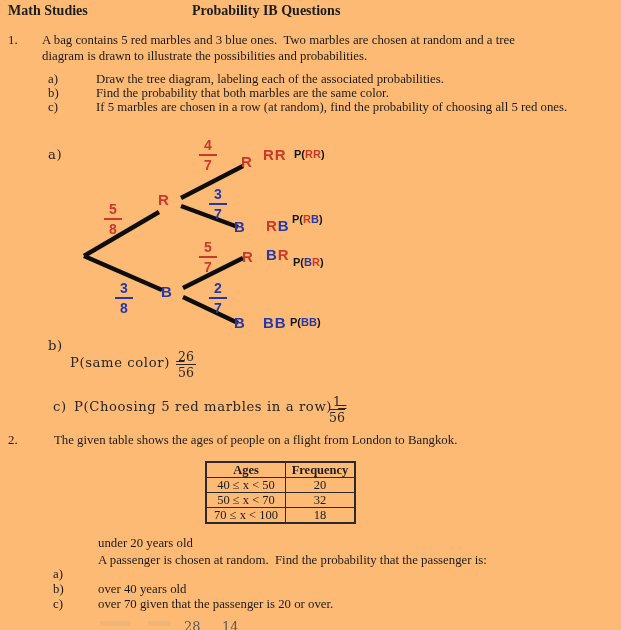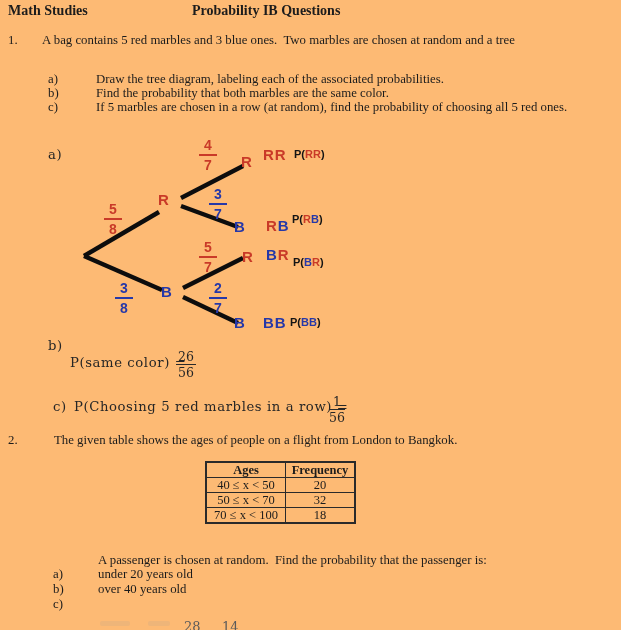--- a/index.html
+++ b/index.html
@@ -51,20 +51,21 @@
     <line x1="181" y1="206" x2="238" y2="227" stroke="#0d0d0d" stroke-width="4.4"></line>
     <line x1="183" y1="288" x2="243" y2="258" stroke="#0d0d0d" stroke-width="4.4"></line>
     <line x1="183" y1="297" x2="238" y2="323" stroke="#0d0d0d" stroke-width="4.4"></line>
   </svg>
 
   <div class="t hdr" style="left:8px;top:3px">Math Studies</div>
   <div class="t hdr" style="left:192px;top:3px">Probability IB Questions</div>
 
   <div class="t" style="left:8px;top:33px">1.</div>
   <div class="t" style="left:42px;top:33px">A bag contains 5 red marbles and 3 blue ones.  Two marbles are chosen at random and a tree</div>
+  <div class="t" style="left:42px;top:49px">diagram is drawn to illustrate the possibilities and probabilities.</div>
 
   <div class="t" style="left:48px;top:72px">a)</div>
   <div class="t" style="left:96px;top:72px">Draw the tree diagram, labeling each of the associated probabilities.</div>
   <div class="t" style="left:48px;top:86px">b)</div>
   <div class="t" style="left:96px;top:86px">Find the probability that both marbles are the same color.</div>
   <div class="t" style="left:48px;top:100px">c)</div>
   <div class="t" style="left:96px;top:100px">If 5 marbles are chosen in a row (at random), find the probability of choosing all 5 red ones.</div>
 
   <div class="t ans" style="left:48px;top:147px">a)</div>
 
@@ -146,23 +147,24 @@
       <tr>
         <td>70 ≤ x &lt; 100</td>
         <td>18</td>
       </tr>
     </tbody>
   </table>
 
   <div class="t" style="left:98px;top:553px">A passenger is chosen at random.  Find the probability that the passenger is:</div>
 
   <div class="t" style="left:53px;top:567px">a)</div>
-  <div class="t" style="left:98px;top:567px">under 20 years old</div>
+  <div class="t" style="left:98px;top:536px">under 20 years old</div>
   <div class="t" style="left:53px;top:582px">b)</div>
   <div class="t" style="left:98px;top:582px">over 40 years old</div>
   <div class="t" style="left:53px;top:597px">c)</div>
+  <div class="t" style="left:98px;top:597px">over 70 given that the passenger is 20 or over.</div>
 
   <div class="smudge" style="left:100px;top:621px;width:30px;height:5px"></div>
   <div class="smudge" style="left:148px;top:621px;width:22px;height:5px"></div>
   <div class="frag" style="left:184px;top:619px">28</div>
   <div class="frag" style="left:222px;top:619px">14</div>
 
 </div>
 
 </body></html>

